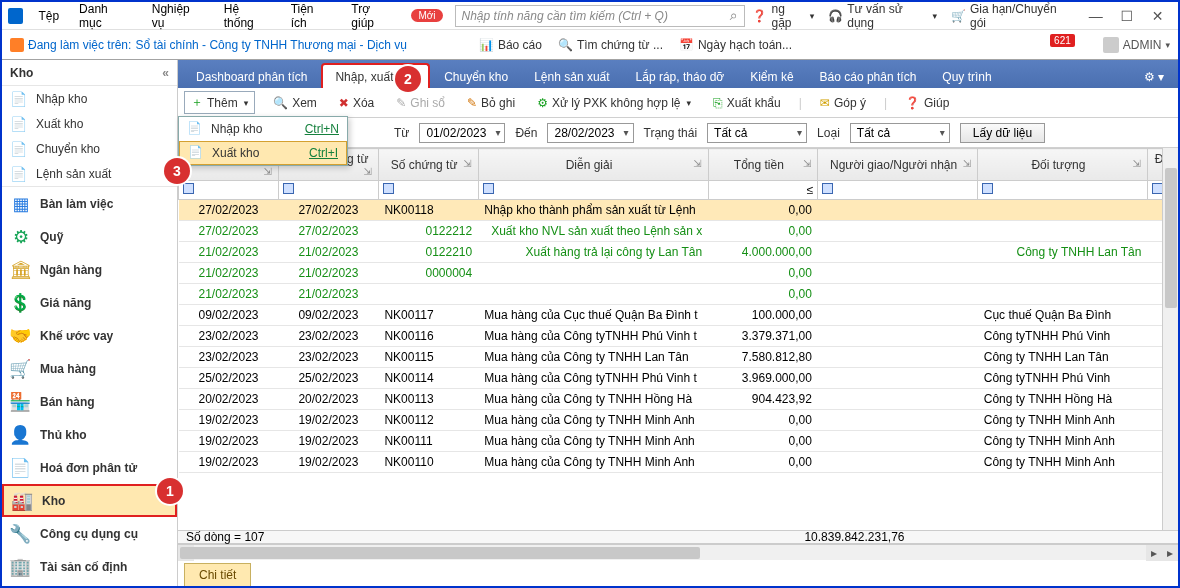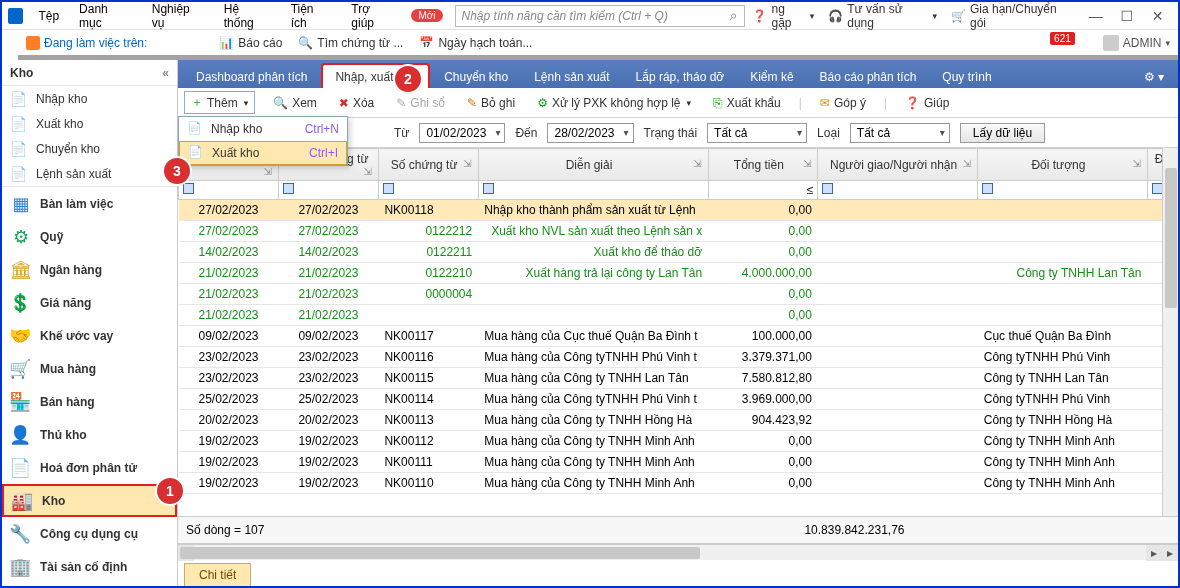--- a/index.html
+++ b/index.html
@@ -7,21 +7,21 @@
 .titlebar { height: 28px; background: #fff; display: flex; align-items: center; padding: 0 6px; gap: 2px; border-bottom: 1px solid #e0e0e0; }
 .titlebar .brand { width: 16px; height: 16px; background: #0066cc; border-radius: 2px; margin-right: 4px; }
 .titlebar .menu { padding: 2px 9px; cursor: pointer; }
 .titlebar .badge-new { background: #e8403f; color: #fff; border-radius: 8px; padding: 1px 7px; font-size: 10px; margin: 0 6px; }
 .titlebar .search { flex: 0 0 290px; border: 1px solid #bbb; height: 22px; margin-left: 4px; display: flex; align-items: center; padding: 0 6px; color: #888; font-style: italic; position: relative; }
 .titlebar .search::after { content: "⌕"; position: absolute; right: 6px; font-style: normal; font-size: 14px; }
 .titlebar .spacer { flex: 1; }
 .titlebar .rlink { padding: 2px 6px; color: #333; display: flex; align-items: center; gap: 4px; cursor: pointer; }
 .titlebar .winbtn { width: 30px; text-align: center; font-size: 14px; color: #555; cursor: pointer; }
 
-.ribbonrow { height: 30px; display: flex; align-items: center; padding: 0 8px; gap: 16px; border-bottom: 5px solid #a3a3a3; margin-left: 16px; }
+.ribbonrow { height: 30px; display: flex; align-items: center; padding: 0 8px; gap: 16px; border-bottom: 1px solid #a3a3a3; }
 .ribbonrow .status { color: #0066cc; display: flex; align-items: center; gap: 4px; font-size: 12px; }
 .ribbonrow .status .sicon { width: 14px; height: 14px; background: #ff7f27; border-radius: 2px; }
 .ribbonitem { display: flex; align-items: center; gap: 4px; color: #333; cursor: pointer; }
 .badge621 { background: #e02020; color: #fff; font-size: 10px; padding: 1px 4px; border-radius: 2px; position: relative; top: -4px; }
 .admin { display: flex; align-items: center; gap: 4px; margin-left: auto; color: #555; }
 .admin .usr { width: 16px; height: 16px; background: #ccc; border-radius: 2px; }
 
 .main { display: flex; height: calc(100% - 58px); }
 .sidebar { width: 176px; border-right: 1px solid #ccc; display: flex; flex-direction: column; background: #fff; }
 .sidebar .sh { height: 26px; display: flex; align-items: center; padding: 0 8px; font-weight: bold; color: #333; font-size: 16px; border-bottom: 1px solid #e6e6e6; }
@@ -40,40 +40,40 @@
 .tabs .gear { margin-left: auto; color: #fff; padding: 4px 8px; }
 
 .toolbar { height: 30px; border-bottom: 1px solid #d0d0d0; display: flex; align-items: center; padding: 0 6px; gap: 14px; position: relative; }
 .tbtn { display: flex; align-items: center; gap: 4px; cursor: pointer; color: #333; padding: 2px 4px; }
 .tbtn.disabled { color: #aaa; }
 .tbtn .caret { font-size: 9px; margin-left: 2px; }
 .addmenu { position: absolute; left: 0; top: 28px; background: #fff; border: 1px solid #8aa; box-shadow: 2px 2px 6px rgba(0,0,0,.2); width: 170px; z-index: 20; }
 .addmenu .mi { display: flex; align-items: center; height: 24px; padding: 0 8px; gap: 8px; cursor: pointer; }
 .addmenu .mi.sel { background: #ffe8b0; border: 1px solid #d4a030; }
 .addmenu .mi .mico { width:16px; height:16px; }
-.addmenu .mi .short { margin-left: auto; color: #8b5cf6; }
+.addmenu .mi .short { margin-left: auto; color: #15803d; text-decoration: underline; }
 
 .filterbar { height: 30px; border-bottom: 1px solid #d0d0d0; display: flex; align-items: center; padding: 0 6px; gap: 10px; }
 .filterbar label { color: #333; }
 .filterbar .combo { border: 1px solid #999; height: 20px; display: flex; align-items: center; padding: 0 18px 0 6px; position: relative; min-width: 80px; background: #fff; }
 .filterbar .combo::after { content:"▾"; position:absolute; right:4px; font-size:10px; color:#555; }
 .filterbar .btn { border: 1px solid #999; background: linear-gradient(#fafafa,#e6e6e6); padding: 2px 12px; cursor: pointer; }
 
 .gridwrap { flex: 1; overflow: auto; position: relative; }
 table.grid { border-collapse: collapse; width: 100%; font-size: 12px; }
 table.grid th { background: linear-gradient(#f6f6f6,#e9e9e9); border: 1px solid #ccc; padding: 3px 6px; font-weight: normal; color: #333; position: sticky; top: 0; white-space: nowrap; }
 table.grid th .pin { float: right; color: #888; font-size: 10px; }
 table.grid tr.filterrow td { background: #fff; border: 1px solid #ccc; padding: 2px 4px; }
 table.grid tr.filterrow td .fsq { width: 11px; height: 11px; border: 1px solid #3a66b0; display: inline-block; background: #cfe0ff; }
 table.grid td { border-bottom: 1px solid #e6e6e6; padding: 3px 6px; white-space: nowrap; }
 table.grid tr.sel td { background: #ffe9b8; }
 tr.green td { color: #158f15; text-align: right; }
 td.num { text-align: right; }
 
-.statusbar { height: 28px; border-top: 1px solid #ccc; border-bottom: 1px solid #ccc; display: flex; align-items: center; padding: 0 8px; background: #f7f7f7; font-size: 12px; }
+.statusbar { height: 14px; border-top: 1px solid #ccc; border-bottom: 1px solid #ccc; display: flex; align-items: center; padding: 0 8px; background: #f7f7f7; font-size: 12px; }
 .statusbar .sum { margin-left: 540px; font-weight: normal; }
 
 .bottomtabs { height: 26px; display: flex; align-items: flex-end; padding: 0 6px; background: #fff; }
 .bottomtabs .btab { border: 1px solid #c8b060; border-bottom: none; background: #ffe9b0; padding: 4px 14px; font-size: 12px; color: #6a4a00; cursor: pointer; }
 
 .scrollh { height: 16px; background: #f0f0f0; border-top: 1px solid #ccc; position: relative; }
 .scrollh .thumb { position: absolute; left: 2px; top: 2px; width: 520px; height: 12px; background: #c8c8c8; border-radius: 2px; }
 .scrollh .arrow { position:absolute; top:0; width:16px; height:16px; display:flex; align-items:center; justify-content:center; color:#555; background:#e6e6e6; }
 .scrollh .arrow.l{left:0}.scrollh .arrow.r{right:16px}
 .scrollh .arrow.r2{right:0}
@@ -113,20 +113,21 @@
   <div class="spacer"></div>
   <div class="winbtn">—</div>
   <div class="winbtn">☐</div>
   <div class="winbtn">✕</div>
 </div>
 
 <div class="ribbonrow">
   <div class="status">
     <span class="sicon"></span>
     <span>Đang làm việc trên: </span>
+    <span>Sổ tài chính - Công ty TNHH Thương mại - Dịch vụ</span>
   </div>
   <div style="flex:0 0 40px"></div>
   <div class="ribbonitem">
       <span style="color:#d07000">📊</span>
       <span>Báo cáo</span>
     </div>
   <div class="ribbonitem">
       <span style="color:#d0a000">🔍</span>
       <span>Tìm chứng từ ...</span>
     </div>
@@ -342,30 +343,20 @@
               <td style="text-align:center">27/02/2023</td>
               <td style="text-align:center">27/02/2023</td>
               <td>0122212</td>
               <td>Xuất kho NVL sản xuất theo Lệnh sản x</td>
               <td class="num">0,00</td>
               <td></td>
               <td></td>
               <td></td>
             </tr>
             <tr class="green">
-              <td style="text-align:center">14/02/2023</td>
-              <td style="text-align:center">14/02/2023</td>
-              <td>0122211</td>
-              <td>Xuất kho để tháo dỡ</td>
-              <td class="num">0,00</td>
-              <td></td>
-              <td></td>
-              <td></td>
-            </tr>
-            <tr class="green">
               <td style="text-align:center">21/02/2023</td>
               <td style="text-align:center">21/02/2023</td>
               <td>0122210</td>
               <td>Xuất hàng trả lại công ty Lan Tân</td>
               <td class="num">4.000.000,00</td>
               <td></td>
               <td>Công ty TNHH Lan Tân</td>
               <td></td>
             </tr>
             <tr class="green">

